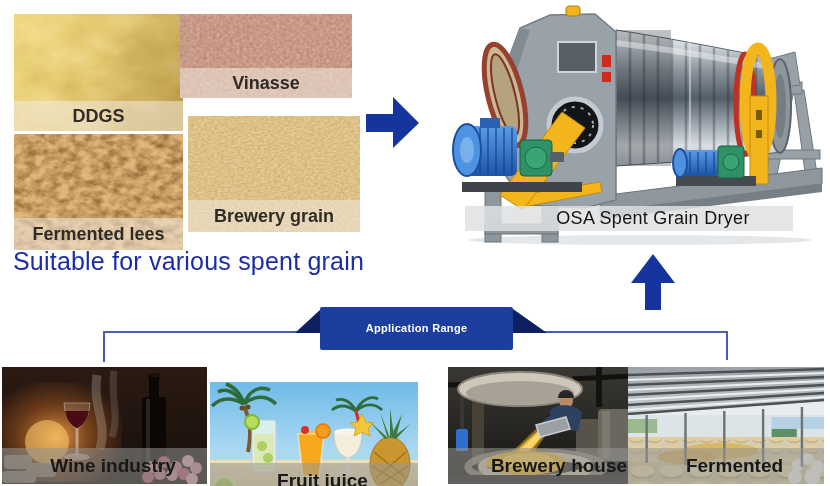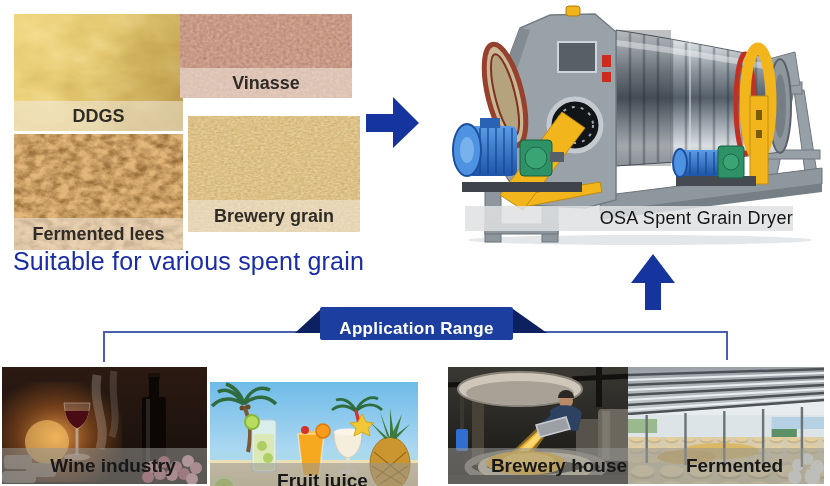--- a/index.html
+++ b/index.html
@@ -27,32 +27,32 @@
   
   .arrow{position:absolute;}
   .arrow polygon{fill:var(--c-arrow,#16349e);}
   .arrow-right{left:362px;top:94px;}
   .arrow-up{left:628px;top:252px;}
 
   
   .machine{position:absolute;left:450px;top:0;width:380px;height:245px;}
   .machine svg{position:absolute;inset:0;width:100%;height:100%;}
   .machine-cap{position:absolute;left:15px;top:206px;width:328px;height:25px;line-height:25px;
-    text-align:right;font-size:18px;font-weight:500;color:#141414;
+    text-align:center;font-size:18px;font-weight:500;color:#141414;
     background:var(--c-machine-caption-bg,rgba(223,224,226,.85));letter-spacing:.3px;padding-left:48px;}
 
   
   .conn{position:absolute;}
   .conn-h{left:103px;top:331px;width:624px;height:0;border-top:2px solid var(--c-connector,#4a5fae);}
   .conn-vl{left:103px;top:331px;height:31px;width:0;border-left:2px solid var(--c-connector,#4a5fae);}
   .conn-vr{left:726px;top:331px;height:29px;width:0;border-left:2px solid var(--c-connector,#4a5fae);}
 
   
-  .banner{position:absolute;left:320px;top:307px;width:193px;height:33px;line-height:43px;
-    background:var(--c-banner,#1c3f9f);color:#fff;font-size:17px;font-weight:700;
+  .banner{position:absolute;left:320px;top:307px;width:193px;height:43px;line-height:43px;
+    background:var(--c-banner,#1c3f9f);color:#fff;font-size:11px;font-weight:700;
     text-align:center;border-radius:2px;z-index:3;letter-spacing:.3px;}
   .fold{position:absolute;background:var(--c-banner-fold,#0d2161);z-index:2;}
   .fold-left{left:295px;top:309px;width:26px;height:24px;
     clip-path:polygon(100% 0,100% 100%,0 100%);}
   .fold-right{left:513px;top:309px;width:34px;height:24px;
     clip-path:polygon(0 0,100% 100%,0 100%);}
 
   
   .app{position:absolute;top:367px;height:117px;margin:0;overflow:hidden;background:#333;}
   .app svg{position:absolute;inset:0;width:100%;height:100%;display:block;}

